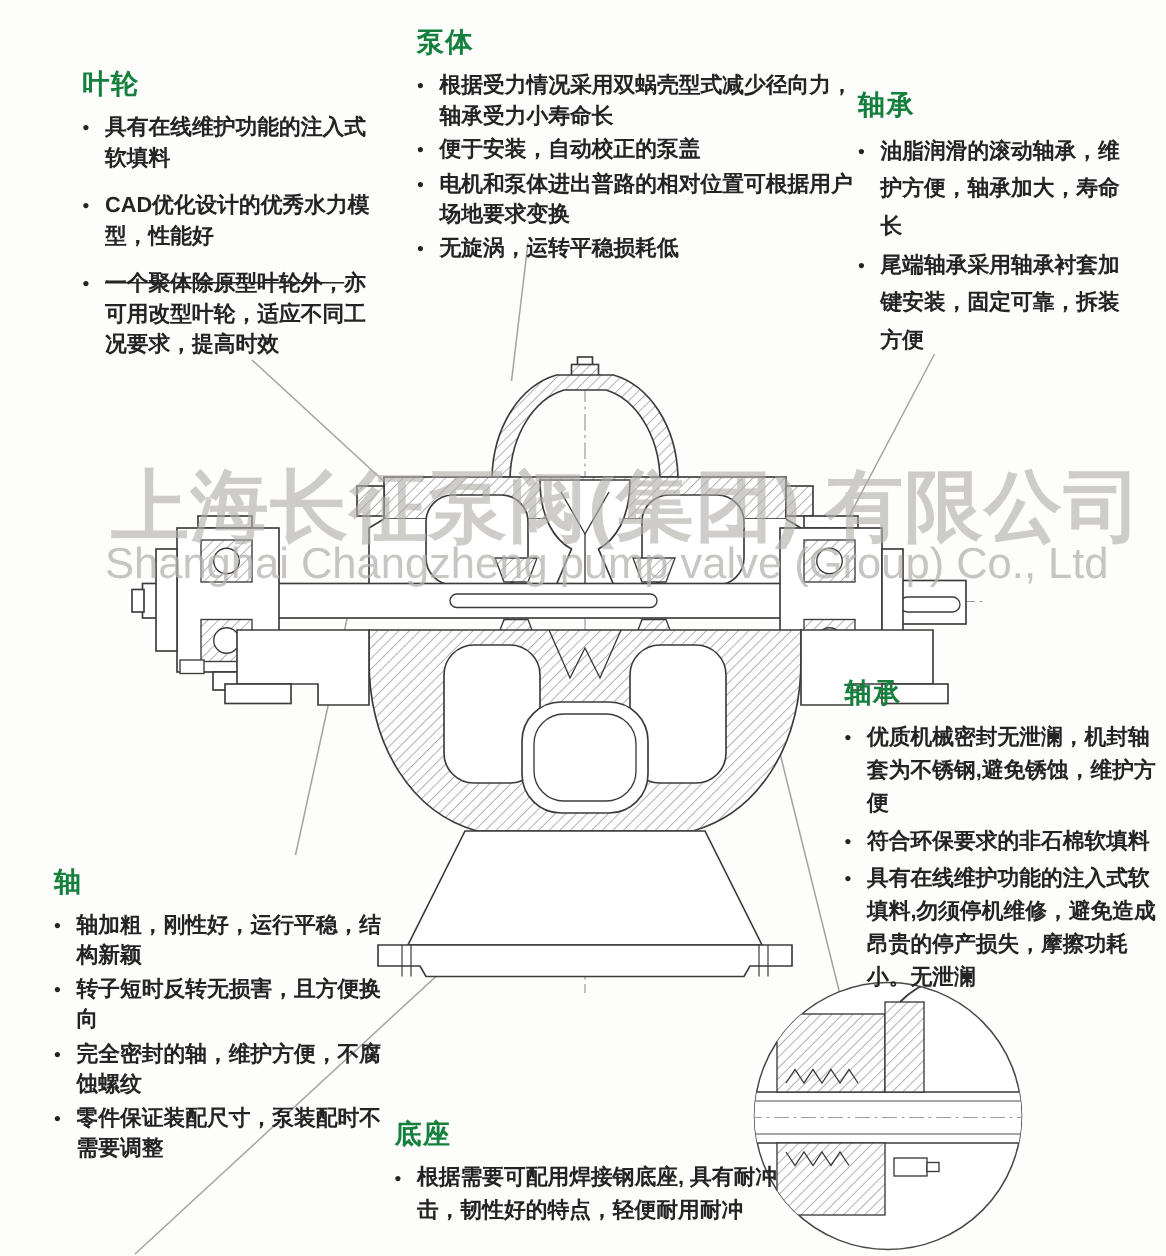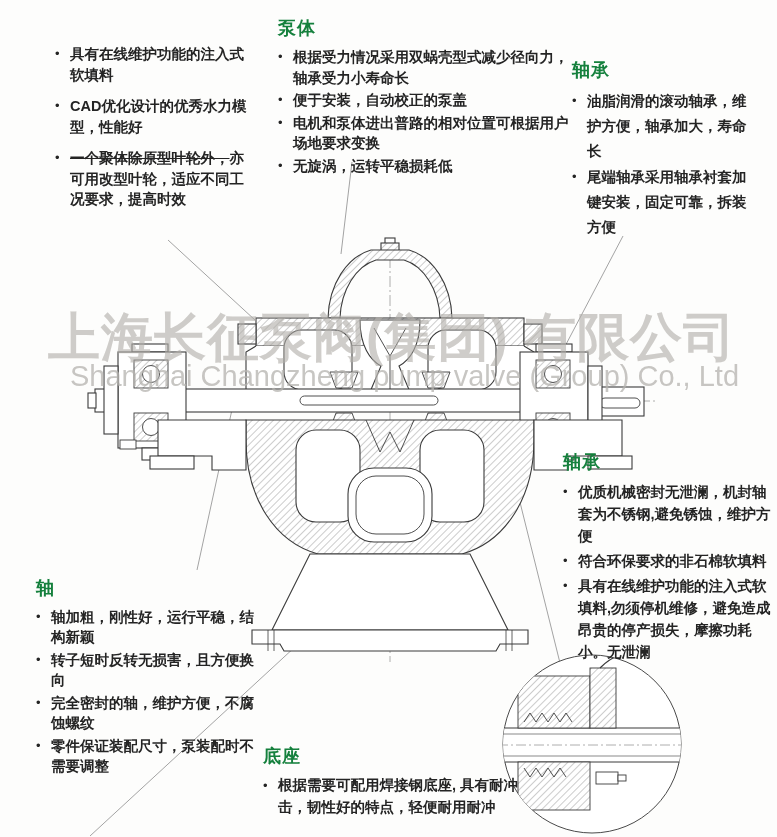--- a/index.html
+++ b/index.html
@@ -4,21 +4,21 @@
 <style>
   * { margin:0; padding:0; box-sizing:border-box; }
   html,body { background:#ffffff; }
   .canvas {
     position:relative; width:777px; height:837px; margin:0 auto;
     background:#fdfdfc; overflow:hidden;
     font-family:"Liberation Sans", sans-serif; color:#1f1f1f;
   }
   svg.drawing { position:absolute; left:0; top:0; z-index:1; }
   .watermark { position:absolute; z-index:2; pointer-events:none; white-space:nowrap; }
-  .wm-cn { left:48px; top:303px; font-size:52px; font-weight:700; letter-spacing:1px;
+  .wm-cn { left:74px; top:303px; font-size:52px; font-weight:700; letter-spacing:1px;
            color:#b2afaa; opacity:.62; }
   .wm-en { left:70px; top:360px; font-size:29px; font-weight:400;
            color:#b5b3af; opacity:.75; }
   .note { position:absolute; z-index:3; }
   .note h2 { font-size:18px; font-weight:700; color:#15803d; margin:0 0 7px 0; letter-spacing:1px; }
   .note ul { list-style:none; }
   .note li { display:flex; font-size:14.5px; color:#242424; }
   .note li .dot { width:15px; flex:0 0 15px; font-size:13px; padding-top:1px; }
   .note li .txt { flex:1;font-weight:bold; }
   .strike { text-decoration:line-through; }
@@ -143,20 +143,21 @@
         <path d="M600,668 C612,656 624,651 638,654" stroke-width="1.2"></path>
         <rect x="634" y="647" width="12" height="10" fill="#ffffff" stroke-width="0.9"></rect>
       </g>
     </g>
   </svg>
 
   <div class="watermark wm-cn">上海长征泵阀(集团) 有限公司</div>
   <div class="watermark wm-en">Shanghai Changzheng pump valve (Group) Co., Ltd</div>
 
   <section class="note n-impeller" style="left:55px;top:44px;width:198px">
+    <h2>叶轮</h2>
     <ul>
       <li>
           <span class="dot">•</span>
           <span class="txt">具有在线维护功能的注入式软填料</span>
         </li>
       <li>
           <span class="dot">•</span>
           <span class="txt">CAD优化设计的优秀水力模型，性能好</span>
         </li>
       <li>

